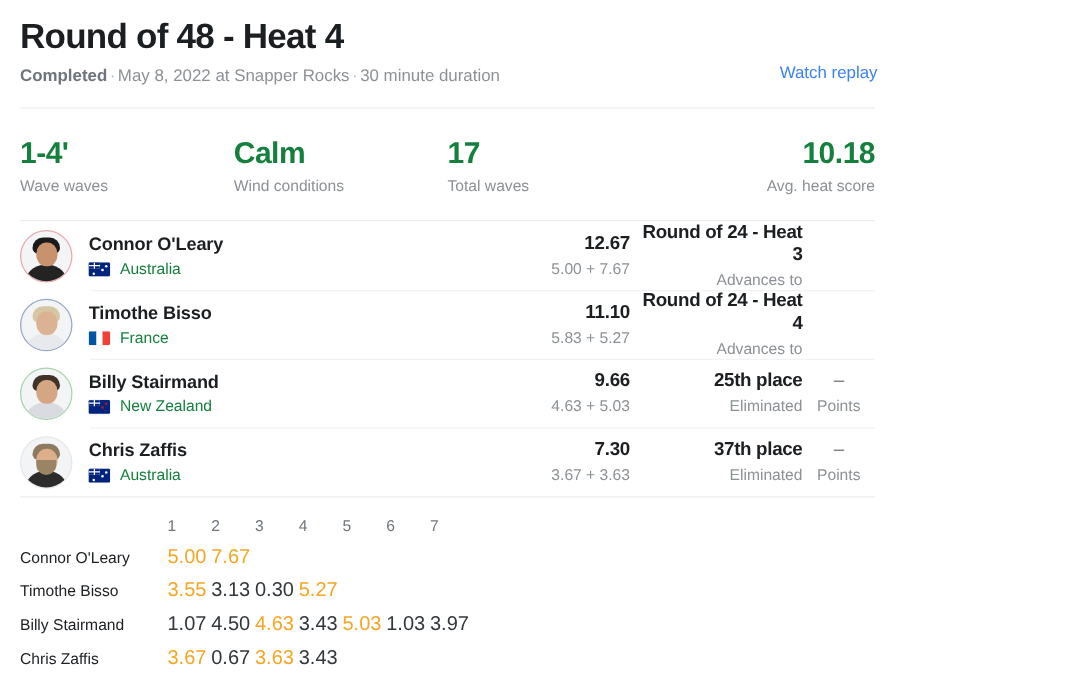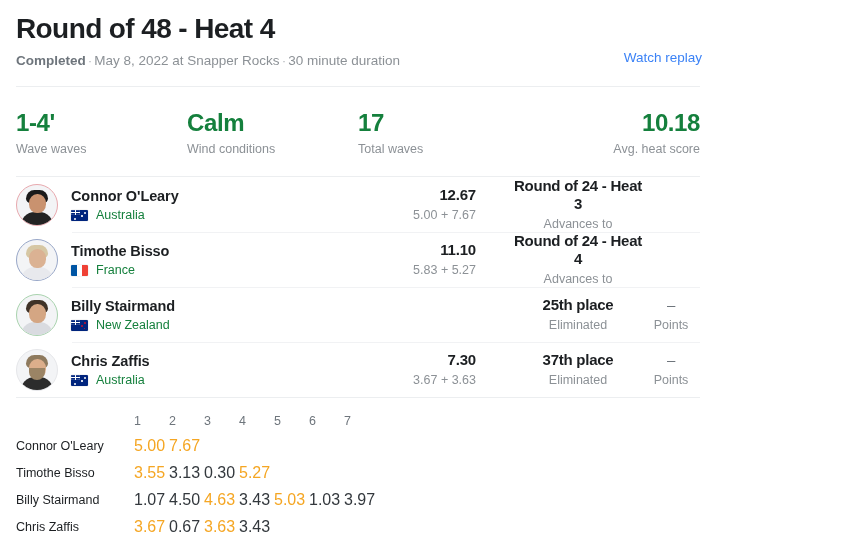--- a/index.html
+++ b/index.html
@@ -247,22 +247,21 @@
   .score-block {
     width: 110px;
     flex: 0 0 110px;
     text-align: right;
     padding-right: 10px;
     box-sizing: border-box;
   }
   .outcome-block {
     width: 128px;
     flex: 0 0 128px;
-    text-align: center;
-    margin-left: 28px;
+    text-align: right;
   }
   .points-block {
     width: 58px;
     flex: 0 0 58px;
     text-align: center;
   }
   .primary {
     font-size: 15px;
     font-weight: 700;
     color: #1c1f22;
@@ -435,20 +434,24 @@
           <div class="athlete-country">
             <span class="flag flag-nz">
                 <i class="uj"></i>
                 <i class="star1"></i>
                 <i class="star2"></i>
                 <i class="star3"></i>
               </span>
             <span class="country-name">New Zealand</span>
           </div>
         </div>
+      </div>
+      <div class="score-block">
+        <div class="primary">9.66</div>
+        <div class="secondary">4.63 + 5.03</div>
       </div>
       <div class="outcome-block">
         <div class="primary">25th place</div>
         <div class="secondary">Eliminated</div>
       </div>
       <div class="points-block">
         <div class="primary">–</div>
         <div class="secondary">Points</div>
       </div>
     </div>

